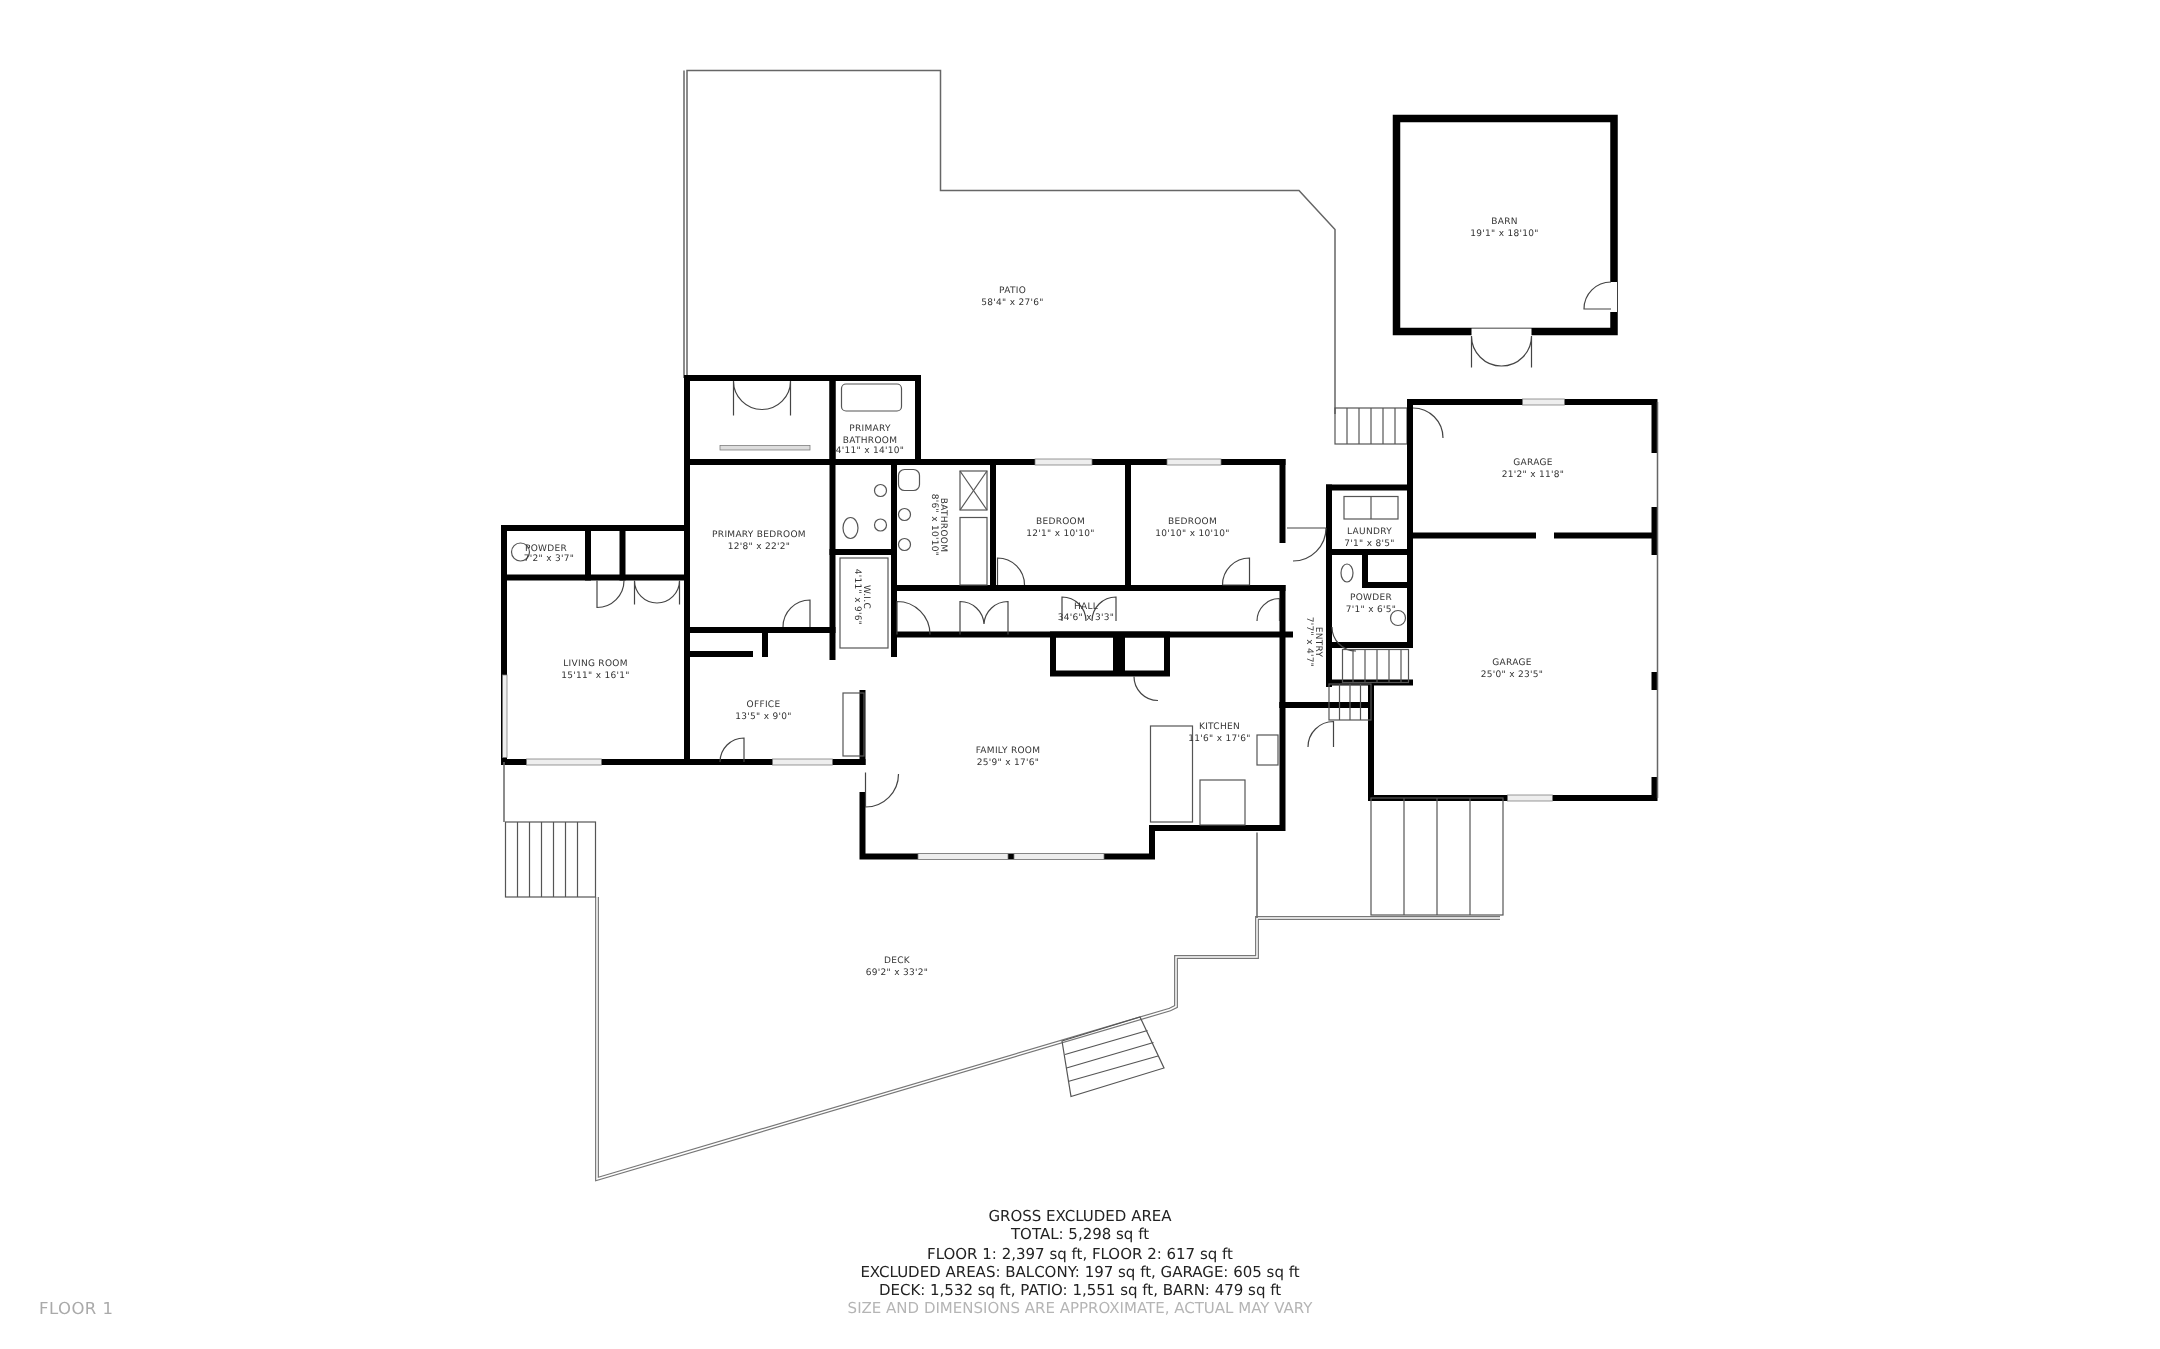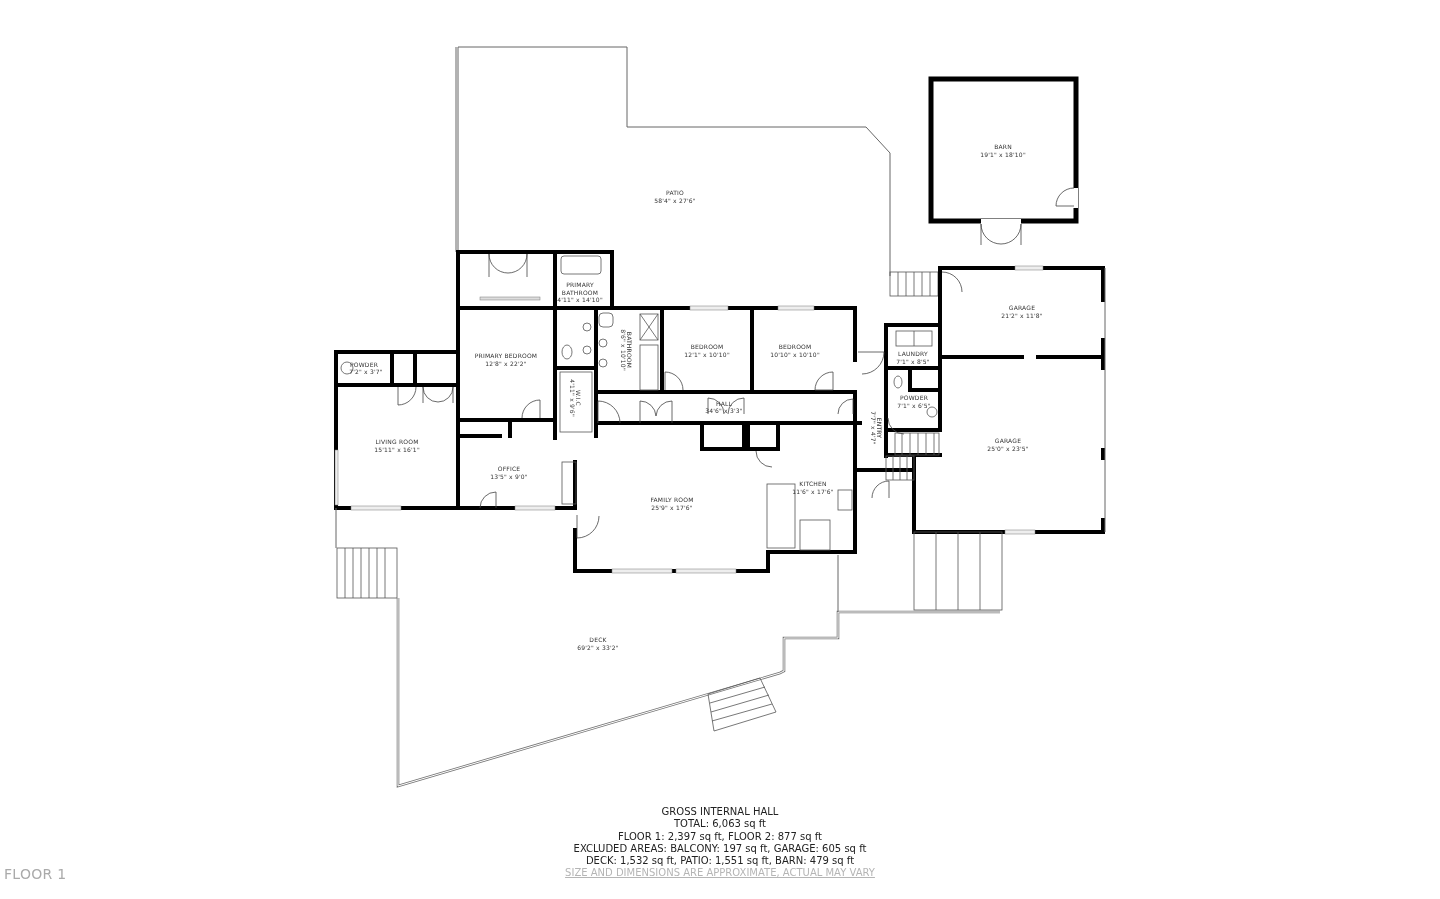--- a/index.html
+++ b/index.html
@@ -7,22 +7,22 @@
   #plan{position:absolute;left:0;top:0;width:1440px;height:899px;}
   .wall{stroke:#000;stroke-width:4;fill:none;stroke-linecap:square;}
   .outline{stroke:#666;stroke-width:1;fill:none;}
   .outline-dbl{stroke:#777;stroke-width:2.6;fill:none;}
   .outline-dbl-in{stroke:#fff;stroke-width:1;fill:none;}
   .door{stroke:#444;stroke-width:0.8;fill:none;}
   .stair{stroke:#555;stroke-width:0.8;fill:none;}
   .fixture{stroke:#555;stroke-width:0.8;fill:#fff;}
   .room-label{font-size:6px;fill:#333;text-anchor:middle;letter-spacing:0.2px;}
   .summary{position:absolute;left:560px;top:806px;width:320px;text-align:center;font-size:10px;line-height:12.3px;color:#222;}
-  .summary .disclaimer{color:#b5b5b5;text-decoration:underline;}
-  .floor-label{position:absolute;left:4px;top:866px;font-size:14px;color:#aaa;letter-spacing:0.3px;}
+  .summary .disclaimer{color:#b5b5b5;}
+  .floor-label{position:absolute;left:26px;top:866px;font-size:11px;color:#aaa;letter-spacing:0.3px;}
 </style>
 </head>
 <body>
 
 <svg id="plan" viewBox="0 0 1440 899" xmlns="http://www.w3.org/2000/svg">
 
   <g>
     <polyline class="outline" points="458,252 458,47 627,47 627,127 866,127 890,153 890,276"></polyline>
     <line class="outline" x1="456" y1="47" x2="456" y2="252"></line>
     <text class="room-label" x="675" y="195">PATIO</text>
@@ -247,21 +247,21 @@
 
     <text class="room-label" x="1022" y="310">GARAGE</text>
     <text class="room-label" x="1022" y="318">21'2" x 11'8"</text>
 
     <text class="room-label" x="1008" y="443">GARAGE</text>
     <text class="room-label" x="1008" y="451">25'0" x 23'5"</text>
   </g>
 </svg>
 
 <div class="summary">
-  <div>GROSS INTERNAL HALL</div>
-  <div>TOTAL: 6,063 sq ft</div>
-  <div>FLOOR 1: 2,397 sq ft, FLOOR 2: 877 sq ft</div>
+  <div>GROSS EXCLUDED AREA</div>
+  <div>TOTAL: 5,298 sq ft</div>
+  <div>FLOOR 1: 2,397 sq ft, FLOOR 2: 617 sq ft</div>
   <div>EXCLUDED AREAS: BALCONY: 197 sq ft, GARAGE: 605 sq ft</div>
   <div>DECK: 1,532 sq ft, PATIO: 1,551 sq ft, BARN: 479 sq ft</div>
   <div class="disclaimer">SIZE AND DIMENSIONS ARE APPROXIMATE, ACTUAL MAY VARY</div>
 </div>
 
 <div class="floor-label">FLOOR 1</div>
 
 </body></html>

